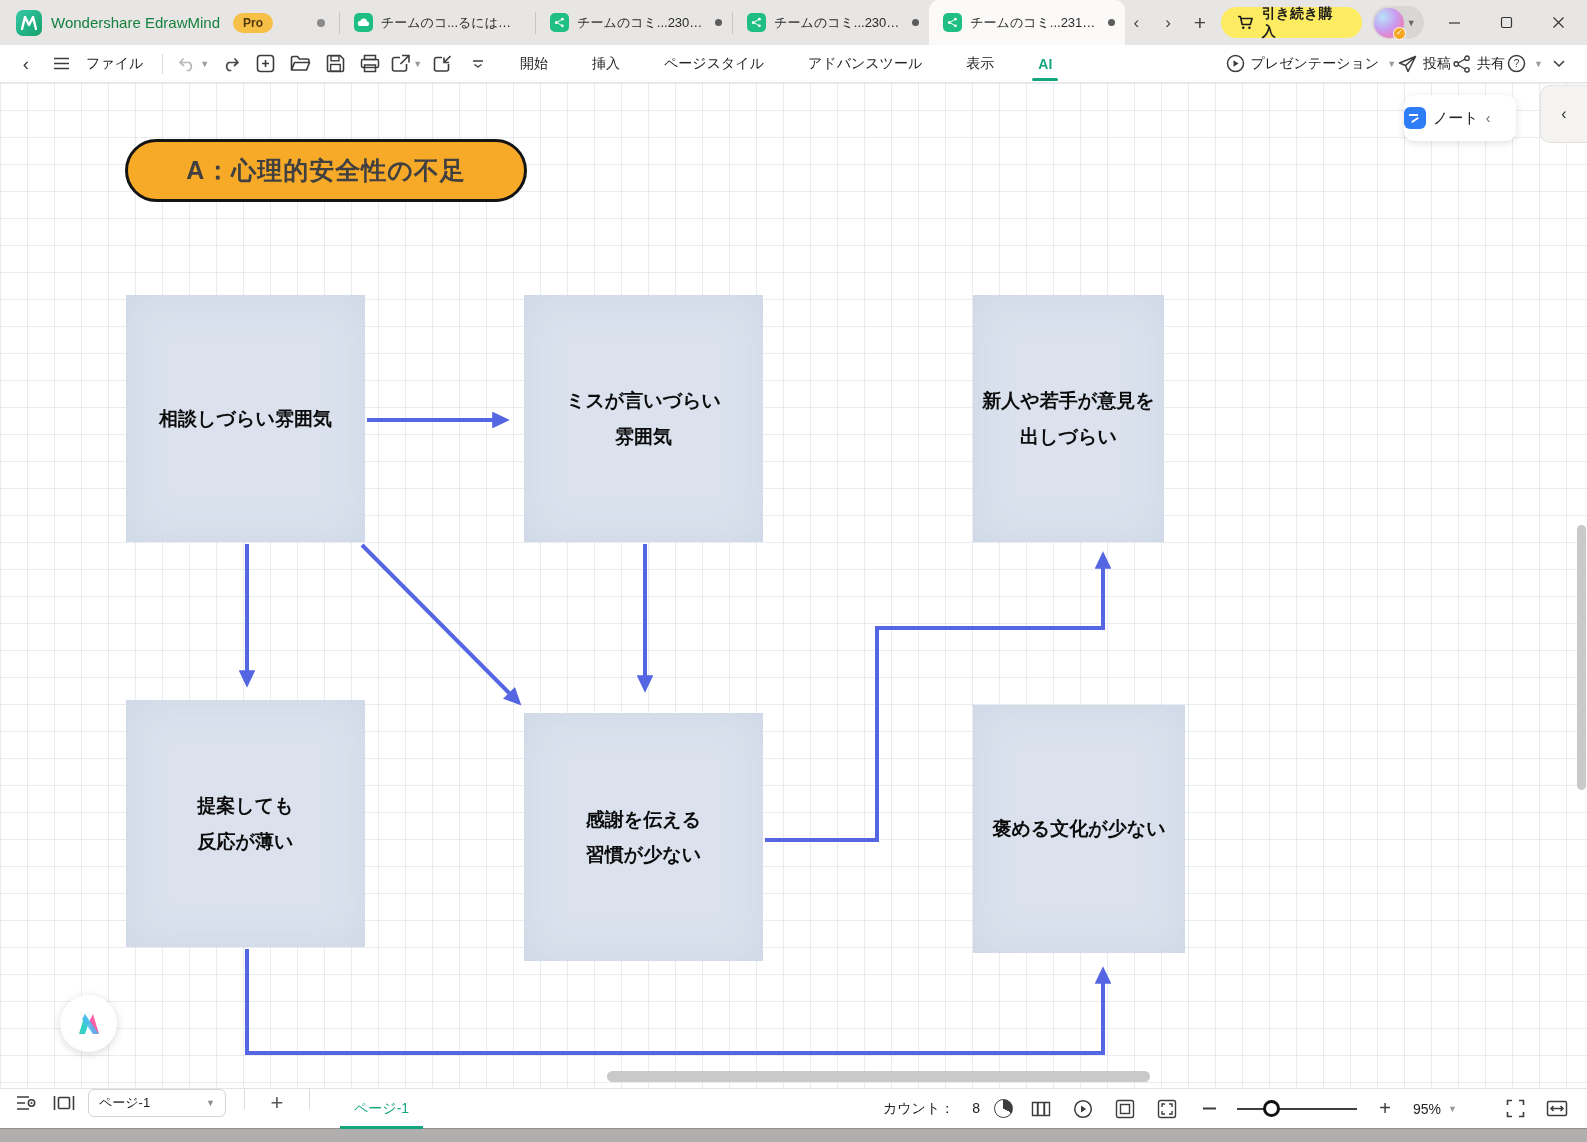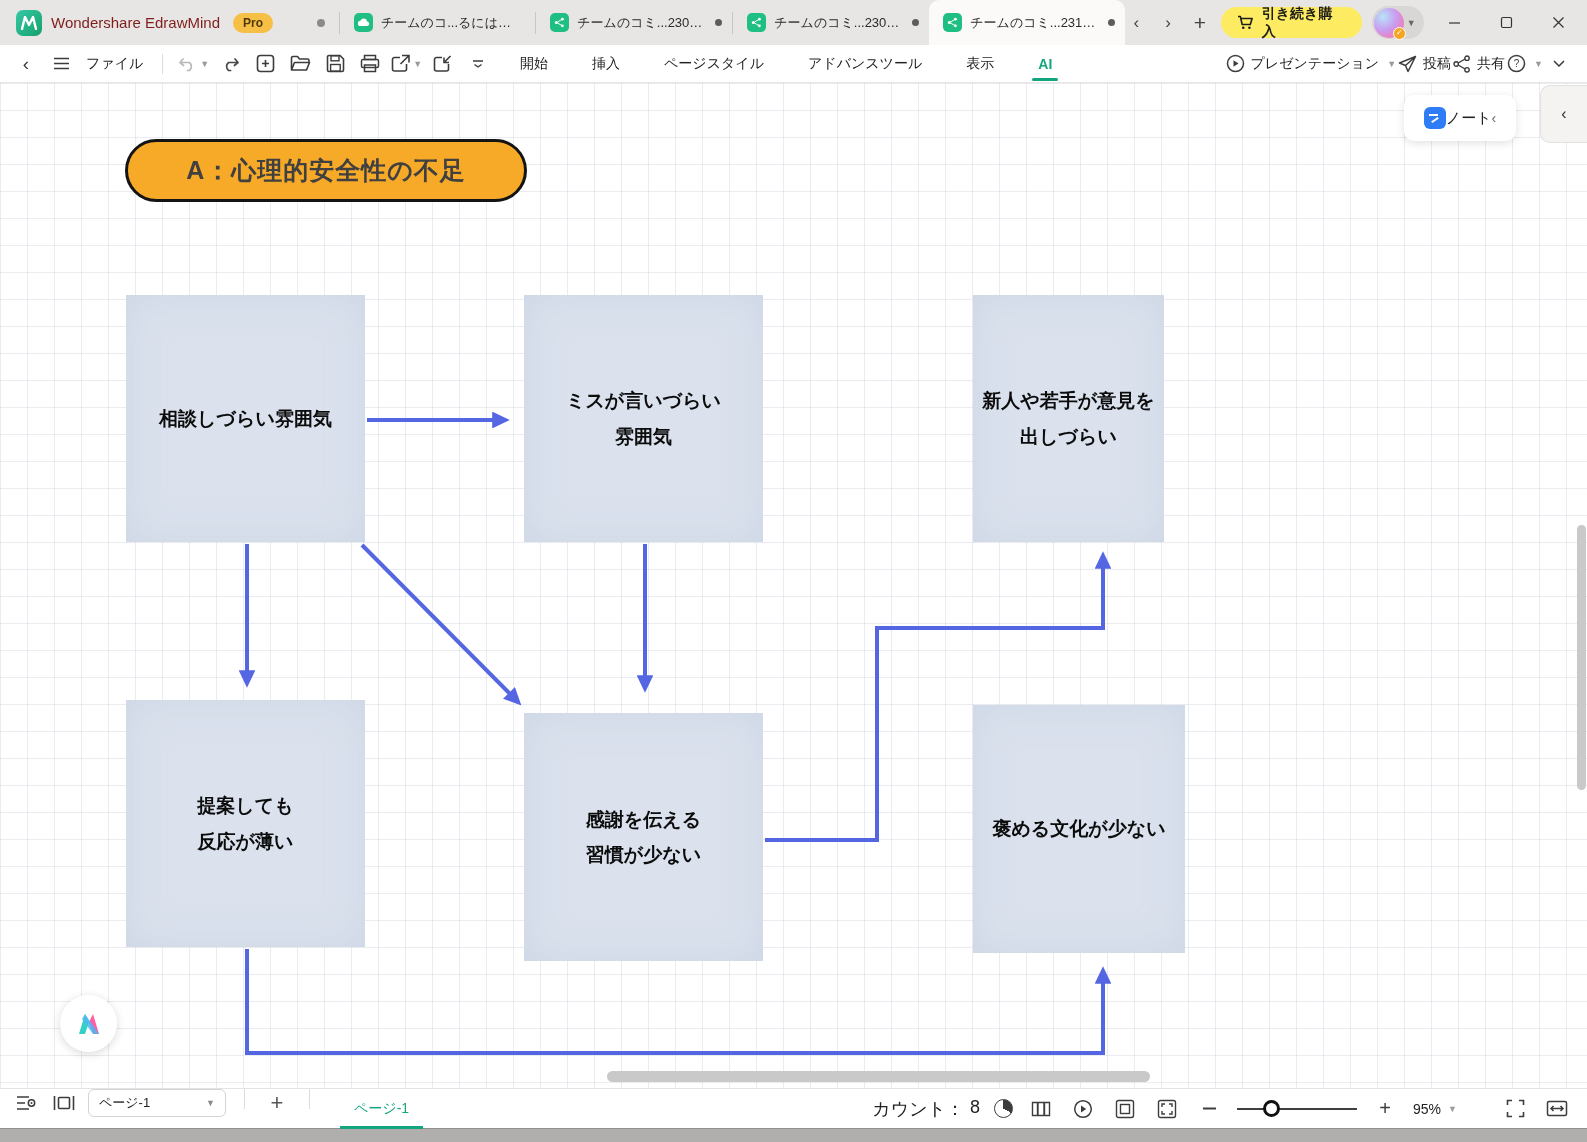--- a/index.html
+++ b/index.html
@@ -5,21 +5,21 @@
   * { margin:0; padding:0; box-sizing:border-box; }
   html,body { width:1587px; height:1142px; overflow:hidden;
     font-family:"Liberation Sans","DejaVu Sans",sans-serif; }
   .app { width:1587px; height:1142px; display:flex; flex-direction:column; background:#fff; }
 
   
   .titlebar { height:45px; background:#e8e6e4; display:flex; align-items:center; flex-shrink:0; }
   .brand { display:flex; align-items:center; gap:9px; padding:0 10px 0 16px; }
   .logo-mark { width:26px; height:26px; border-radius:7px;
     background:linear-gradient(135deg,#35c9a6,#16a06b); display:flex; align-items:center; justify-content:center; }
-  .app-title { font-size:15px; color:#7f1d1d; white-space:nowrap; }
+  .app-title { font-size:15px; color:#15803d; white-space:nowrap; }
   .pro-badge { background:#f6bf45; color:#50390a; font-size:12px; font-weight:700;
     padding:3px 10px; border-radius:10px; margin-left:4px; }
   .save-dot { width:8px; height:8px; border-radius:50%; background:#8a8a8a; margin:0 14px 0 34px; }
   .tab-sep { width:1px; height:22px; background:#c8c6c4; }
   .doc-tab { width:196px; height:45px; display:flex; align-items:center; gap:8px; padding:0 10px 0 14px;
     font-size:13px; color:#2a2a2a; white-space:nowrap; }
   .doc-tab .tlabel { overflow:hidden; text-overflow:ellipsis; max-width:130px; }
   .doc-tab.active { background:#fbfaf9; border-radius:10px 10px 0 0; }
   .tab-icon { width:19px; height:19px; border-radius:5px; background:#1fbf83;
     display:flex; align-items:center; justify-content:center; flex-shrink:0; }
@@ -53,21 +53,21 @@
   .tbr-group { display:flex; align-items:center; gap:6px; font-size:14px; color:#222; }
 
   
   .canvas { position:relative; height:1005px; flex-shrink:0; overflow:hidden; background:#fff;
     background-image:
       linear-gradient(to right, rgba(185,192,206,.30) 1px, transparent 1px),
       linear-gradient(to bottom, rgba(185,192,206,.30) 1px, transparent 1px);
     background-size:27px 27px; }
   .note-fab { position:absolute; left:1404px; top:12px; width:112px; height:46px; background:#fff;
     border-radius:10px; box-shadow:0 2px 8px rgba(0,0,0,.12); display:flex; align-items:center;
-    justify-content:center; font-size:15px; color:#222; }
+    justify-content:flex-start; gap:7px; font-size:15px; color:#222; }
   .note-ic { width:22px; height:22px; border-radius:6px; background:#2e7cf6; position:relative; }
   .note-ic::before { content:""; position:absolute; left:5px; top:7px; width:9px; height:2px; background:#fff; }
   .note-ic::after { content:""; position:absolute; left:7px; top:12px; width:8px; height:2px; background:#fff; transform:rotate(-35deg); }
   .note-chev { color:#666; font-size:14px; }
   .panel-tab { position:absolute; right:0; top:2px; width:47px; height:58px; background:#f4f3f2;
     border:1px solid #e2e1df; border-right:none; border-radius:10px 0 0 10px;
     display:flex; align-items:center; justify-content:center; font-size:16px; color:#333; }
   .title-badge { position:absolute; left:125px; top:56px; width:402px; height:63px;
     background:#f7a928; border:3px solid #141414; border-radius:32px;
     display:flex; align-items:center; justify-content:center;
@@ -85,21 +85,21 @@
   .statusbar { height:40px; background:#fff; border-top:1px solid #e3e3e3; display:flex;
     align-items:center; flex-shrink:0; position:relative; }
   .sb-left { display:flex; align-items:flex-start; gap:10px; padding-left:12px; }
   .page-select { width:138px; height:28px; border:1px solid #d4d4d4; border-radius:6px;
     display:flex; align-items:center; padding:0 10px; font-size:13px; color:#222; }
   .page-select .caret { margin-left:auto; font-size:9px; color:#8a8a8a; }
   .page-tab { position:relative; height:40px; display:flex; align-items:center; padding:0 26px;
     font-size:14px; color:#13a57e; font-weight:400; }
   .page-tab::after { content:""; position:absolute; left:12px; right:12px; bottom:0; height:3px; background:#13a57e; }
   .sb-right { margin-left:auto; display:flex; align-items:center; gap:14px; padding-right:16px; }
-  .count-text { font-size:18px; color:#222; display:flex; gap:6px; }
+  .count-text { font-size:14px; color:#222; display:flex; gap:18px; }
   .pie-icon { width:19px; height:19px; border-radius:50%; border:1.5px solid #3c3c3c;
     background:conic-gradient(#3c3c3c 0 120deg, transparent 120deg 360deg); }
   .slider-track { width:120px; height:2px; background:#3f3f3f; position:relative; }
   .slider-knob { position:absolute; left:26px; top:-8px; width:17px; height:17px; border-radius:50%;
     background:#fff; border:3.5px solid #111; }
   .zoom-pct { font-size:14px; color:#222; display:flex; align-items:center; gap:5px; }
   .bottom-strip { height:14px; background:#b0afad; flex-shrink:0; border-top:1px solid #8f8f8d; }
 
   svg.ic { display:block; }
   .txt { white-space:nowrap; }

